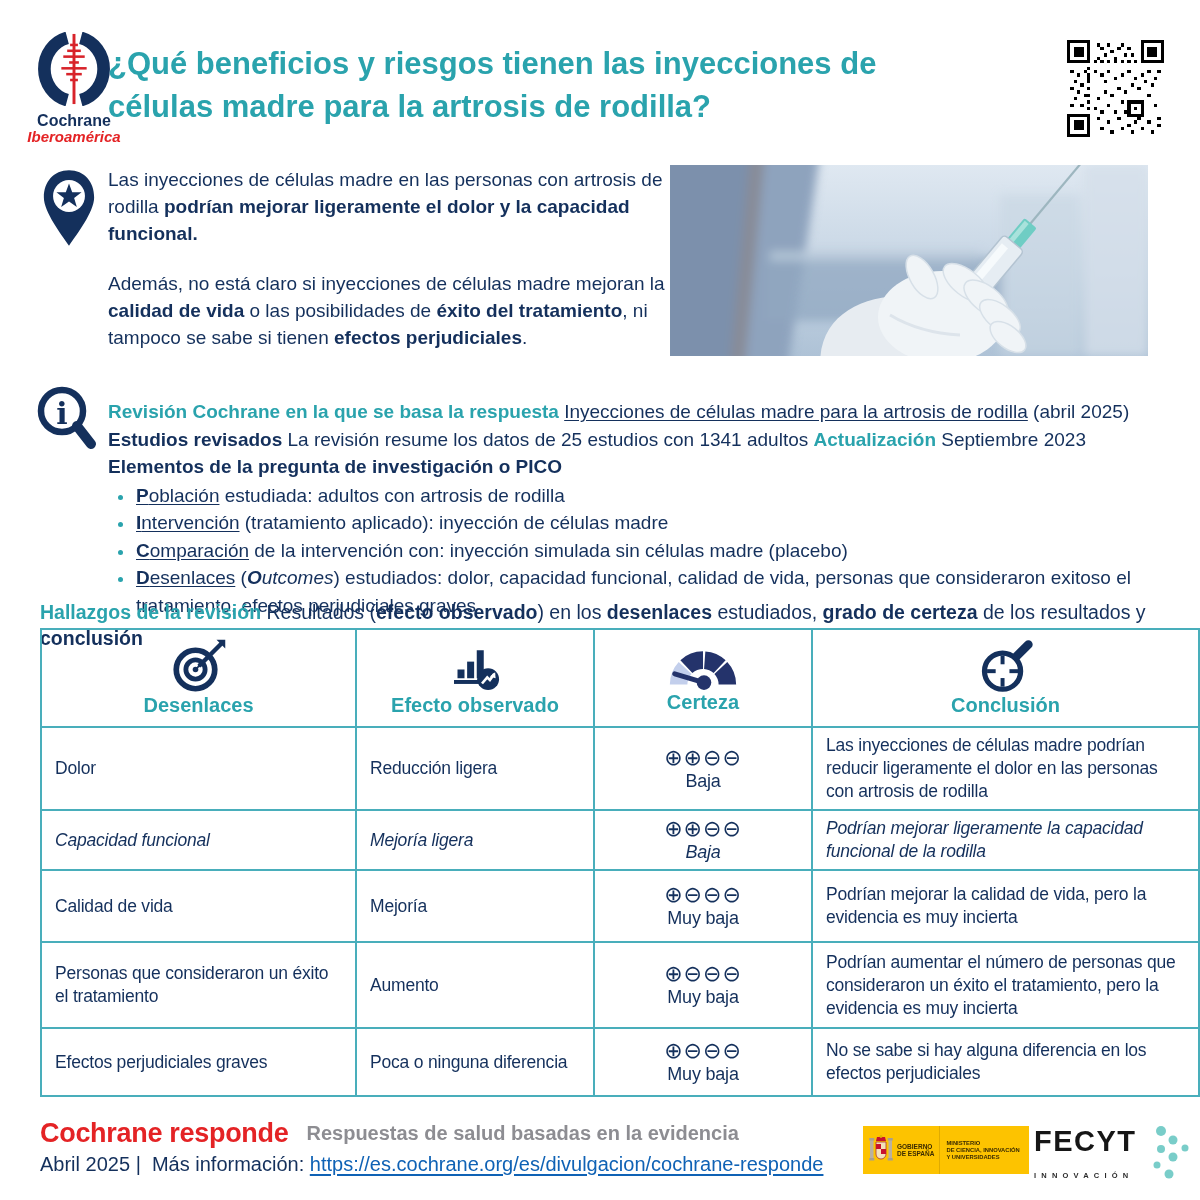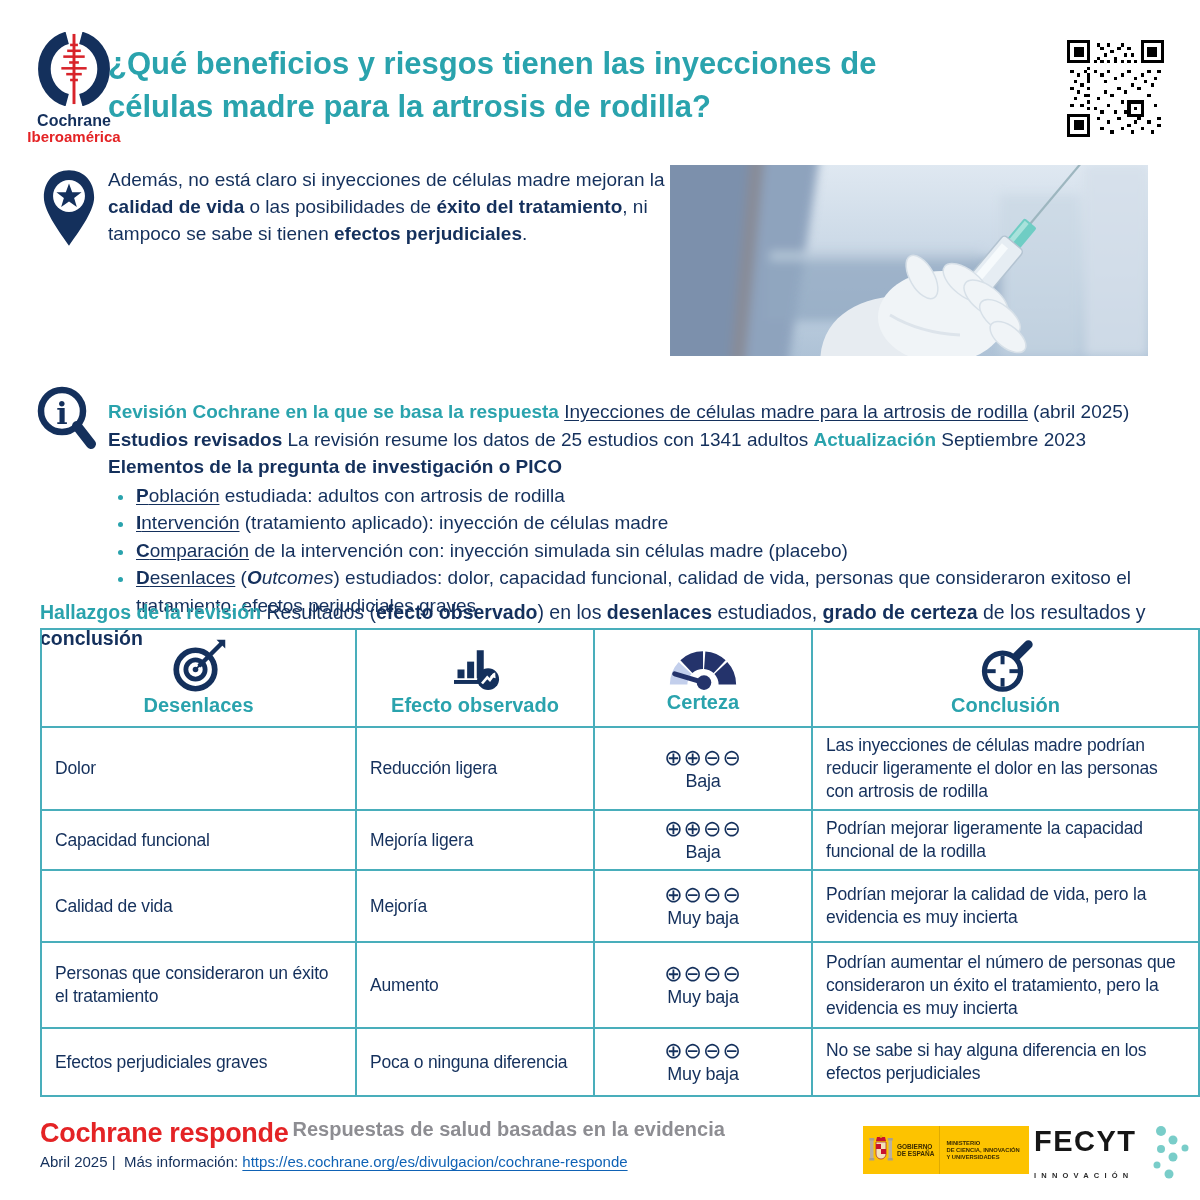--- a/index.html
+++ b/index.html
@@ -12,21 +12,21 @@
     --yellow:#fdc300;
   }
   *{box-sizing:border-box;margin:0;padding:0;}
   html,body{background:#ffffff;}
   body{font-family:"Liberation Sans","DejaVu Sans",sans-serif;color:var(--navy);}
   #page{position:relative;width:1200px;height:1200px;background:#fff;overflow:hidden;}
 
   
   .logo-block{position:absolute;left:22px;top:32px;width:104px;text-align:center;}
   .logo-name{font-size:16px;font-weight:800;color:var(--navy);line-height:17px;margin-top:2px;}
-  .logo-sub{font-size:15px;font-weight:800;color:var(--red);line-height:16px;}
+  .logo-sub{font-size:15px;font-weight:800;color:var(--red);line-height:16px;font-style:italic;}
   .page-title{position:absolute;left:108px;top:42px;width:940px;font-size:31px;line-height:43px;font-weight:600;color:var(--teal);}
   .qr-box{position:absolute;left:1067px;top:40px;width:97px;height:97px;}
 
   
   .answer-icon{position:absolute;left:40px;top:168px;}
   .answer-block{position:absolute;left:108px;top:166px;width:566px;}
   .section-heading{font-size:20px;font-weight:700;color:var(--teal);margin-bottom:5px;}
   .answer-block p{font-size:19px;line-height:27px;color:var(--navy);}
   .answer-block p + p{margin-top:23px;}
 
@@ -48,38 +48,38 @@
 
   
   .findings-line{position:absolute;left:40px;top:599px;width:1160px;font-size:19.5px;line-height:26px;color:var(--navy);}
 
   
   .f-table{position:absolute;left:40px;top:628px;width:1158px;border-collapse:collapse;table-layout:fixed;}
   .f-table th,.f-table td{border:2px solid var(--tborder);vertical-align:middle;}
   .f-table col.c1{width:315px;} .f-table col.c2{width:238px;} .f-table col.c3{width:218px;} .f-table col.c4{width:387px;}
   .f-table thead tr{height:94px;}
   .f-table tbody tr:nth-child(1){height:73px;}
-  .f-table tbody tr:nth-child(2){height:52px;}
+  .f-table tbody tr:nth-child(2){height:52px;font-style:italic;}
   .f-table tbody tr:nth-child(3){height:72px;}
   .f-table tbody tr:nth-child(4){height:86px;padding-left:23px;}
   .f-table tbody tr:nth-child(5){height:68px;border-radius:20px;}
   .f-table th{padding:8px 4px 9px;}
   .th-inner{display:flex;flex-direction:column;align-items:center;justify-content:space-between;height:100%;}
   .th-label{font-size:20px;font-weight:700;color:var(--teal);}
   .f-table td{font-size:17.5px;line-height:23px;color:var(--navy);letter-spacing:-0.2px;}
   td.cell-text{padding:6px 12px 6px 13px;text-align:left;}
   td.cell-cert{text-align:center;padding:4px 2px;}
   .cert-sym{font-family:"DejaVu Sans",sans-serif;font-size:22px;letter-spacing:1px;line-height:24px;color:var(--navy);}
   .cert-label{font-size:18px;line-height:22px;color:var(--navy);}
 
   
-  .footer-brand-row{position:absolute;left:40px;top:1118px;display:flex;align-items:flex-start;gap:4px;}
+  .footer-brand-row{position:absolute;left:40px;top:1118px;display:flex;align-items:center;gap:18px;}
   .brand{font-size:27px;font-weight:800;color:var(--red);letter-spacing:-0.3px;}
   .tagline{font-size:20px;font-weight:700;color:var(--gray);}
-  .footer-info-row{position:absolute;left:40px;top:1153px;font-size:15px;color:var(--navy);}
+  .footer-info-row{position:absolute;left:40px;top:1153px;font-size:20px;color:var(--navy);}
   .footer-info-row a{color:var(--link);text-decoration:underline;text-underline-offset:3px;}
 
   .gob-logo{position:absolute;left:863px;top:1126px;width:166px;height:48px;background:var(--yellow);display:flex;align-items:center;}
   .gob-left{display:flex;align-items:center;gap:4px;padding:0 5px 0 6px;height:100%;}
   .gob-text{font-size:6.5px;font-weight:700;color:#3a2b00;line-height:7.5px;}
   .gob-right{border-left:1px solid #e0ab00;height:100%;display:flex;align-items:center;padding-left:6px;}
   .min-text{font-size:5.8px;font-weight:700;color:#3a2b00;line-height:7px;white-space:pre-line;}
 
   .fecyt-logo{position:absolute;left:1034px;top:1124px;display:flex;align-items:center;gap:6px;}
   .fecyt-text-col{display:flex;flex-direction:column;}
@@ -140,20 +140,21 @@
 
   <div class="answer-icon">
     <svg width="58" height="82" viewBox="0 0 60 84">
       <path d="M30,2 C14,2 4,14 4,30 C4,45 22,68 30,80 C38,68 56,45 56,30 C56,14 46,2 30,2 Z" fill="#14305c"></path>
       <circle cx="30" cy="28.5" r="16.5" fill="#ffffff"></circle>
       <path d="M30,15.5 L33.3,24.6 L43,24.8 L35.3,30.6 L38.1,39.9 L30,34.3 L21.9,39.9 L24.7,30.6 L17,24.8 L26.7,24.6 Z" fill="#14305c"></path>
     </svg>
   </div>
 
   <div class="answer-block">
+    <p><span class="">Las inyecciones de células madre en las personas con artrosis de rodilla </span><span class="rt-b">podrían mejorar ligeramente el dolor y la capacidad funcional.</span></p>
     <p><span class="">Además, no está claro si  inyecciones de células madre mejoran la </span><span class="rt-b">calidad de vida</span><span class=""> o las posibilidades de </span><span class="rt-b">éxito del tratamiento</span><span class="">, ni tampoco se sabe si tienen </span><span class="rt-b">efectos perjudiciales</span><span class="">.</span></p>
   </div>
 
   <div class="photo">
     <svg viewBox="0 0 478 191" preserveAspectRatio="none">
       <defs>
         <linearGradient id="bgph" x1="0" y1="0" x2="0" y2="1">
           <stop offset="0" stop-color="#dfe8f1"></stop>
           <stop offset="0.55" stop-color="#c6d5e4"></stop>
           <stop offset="1" stop-color="#aec2d6"></stop>

